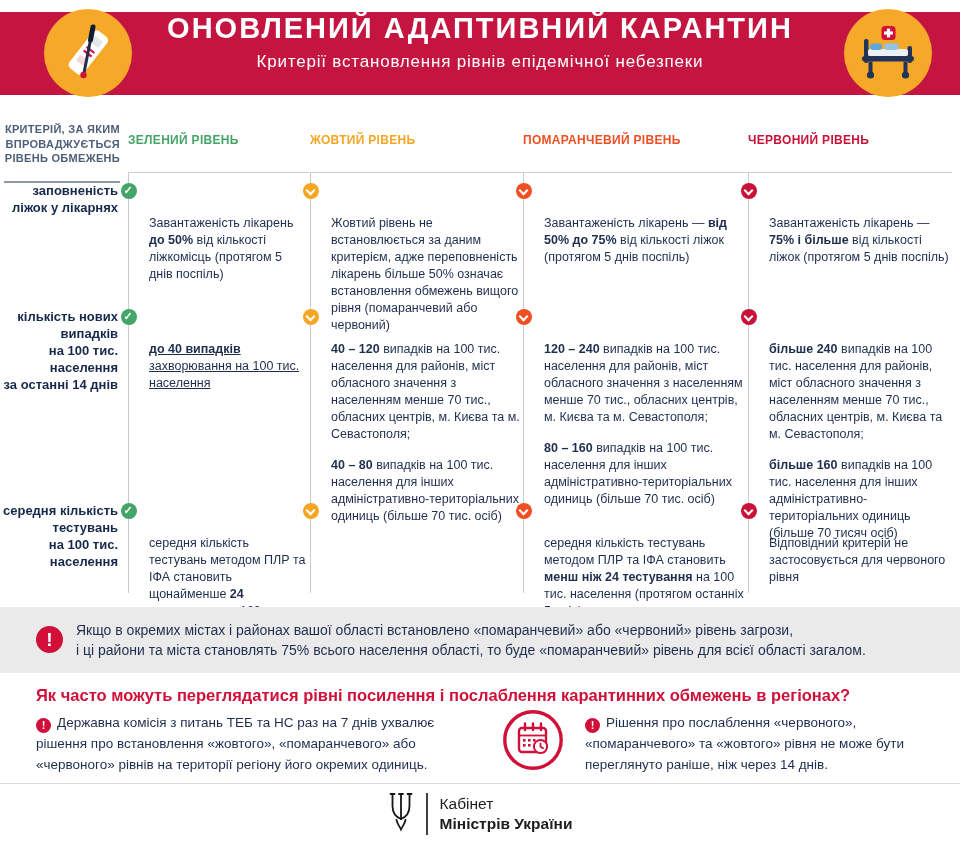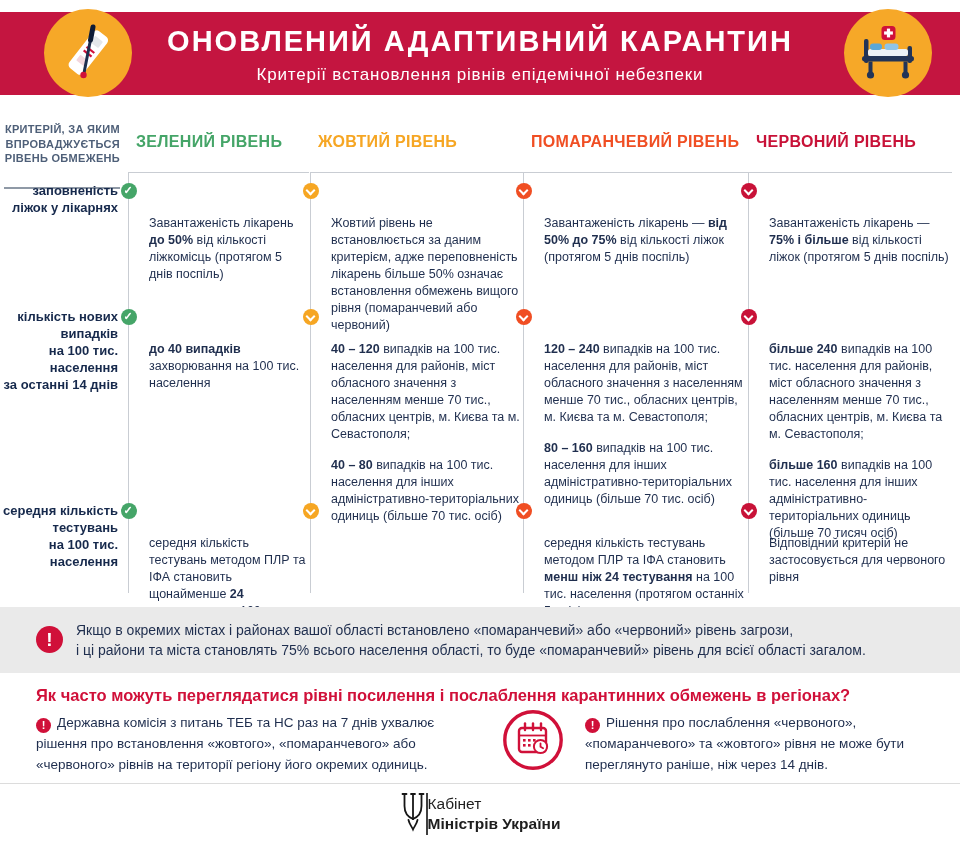--- a/index.html
+++ b/index.html
@@ -1,31 +1,31 @@
 <!DOCTYPE html>
 <html lang="uk"><head>
 <meta charset="utf-8">
 <style>
   html,body{margin:0;padding:0;background:#fff;}
   body{font-family:"Liberation Sans",sans-serif;color:#1F2E4E;}
   .page{position:relative;width:960px;height:842px;background:#fff;overflow:hidden;}
 
   
   .banner{position:absolute;top:12px;left:0;width:960px;height:83px;background:#C41540;color:#fff;text-align:center;}
-  .banner-title{margin-top:13px;font-size:29px;font-weight:bold;letter-spacing:2px;}
+  .banner-title{font-size:29px;font-weight:bold;letter-spacing:2px;}
   .banner-subtitle{margin-top:7px;font-size:17px;letter-spacing:0.8px;}
   .medallion{position:absolute;top:9px;width:88px;height:88px;border-radius:50%;background:#F6A828;display:flex;align-items:center;justify-content:center;}
   .medallion.left{left:44px;}
   .medallion.right{left:844px;}
 
   
-  .criteria-heading{position:absolute;top:122px;left:4px;width:116px;text-align:right;font-size:11px;font-weight:bold;color:#4E5F78;line-height:14.5px;white-space:pre-line;padding-bottom:21px;border-bottom:2px solid #8F99A6;letter-spacing:0.3px;}
+  .criteria-heading{position:absolute;top:122px;left:4px;width:116px;text-align:right;font-size:11px;font-weight:bold;color:#4E5F78;line-height:14.5px;white-space:pre-line;padding-bottom:15px;border-bottom:2px solid #8F99A6;letter-spacing:0.3px;}
   .row-label{position:absolute;left:0;width:118px;text-align:right;font-size:13px;font-weight:bold;color:#16294C;line-height:17px;white-space:pre-line;}
   .level-col{position:absolute;top:133px;}
-  .level-title{height:24px;margin-left:8px;font-size:16px;font-weight:bold;letter-spacing:0.3px;white-space:nowrap;}
+  .level-title{height:24px;margin-left:0;font-size:12px;font-weight:bold;letter-spacing:0.3px;white-space:nowrap;}
   .level-block{position:relative;margin-top:15px;height:420px;border-top:1px solid #C9CDD3;border-left:1px solid #C9CDD3;}
   .cell{position:absolute;left:20px;right:2px;font-size:12.5px;line-height:17px;color:#1F2E4E;margin-top:32px;}
   .cell p{margin:0;}
   .cell p + p{margin-top:14px;}
   .b{font-weight:bold;}
   .lvl-icon{position:absolute;left:-8.5px;width:16px;height:16px;border-radius:50%;}
   .lvl-icon.check::after{content:"\2713";position:absolute;left:3px;top:1px;color:#fff;font-size:11px;font-weight:bold;}
   .lvl-icon.chev::after{content:"";position:absolute;left:4.5px;top:3.5px;width:5px;height:5px;border-right:2.2px solid #fff;border-bottom:2.2px solid #fff;transform:rotate(45deg);}
 
   
@@ -37,21 +37,21 @@
 
   
   .question{position:absolute;top:686px;left:36px;width:900px;font-size:16.5px;font-weight:bold;color:#D01039;}
   .faq-para{position:absolute;top:712px;font-size:13.5px;line-height:21px;color:#1F2E4E;}
   .faq-para.left{left:36px;width:412px;}
   .faq-para.right{left:585px;width:345px;}
   .calendar{position:absolute;left:502px;top:709px;width:62px;height:62px;}
 
   
   .footer-divider{position:absolute;top:783px;left:0;width:960px;height:1px;background:#DCDCDC;}
-  .footer{position:absolute;top:791px;left:0;width:960px;height:46px;display:flex;align-items:center;justify-content:center;gap:0;}
+  .footer{position:absolute;top:791px;left:0;width:960px;height:46px;display:flex;align-items:center;justify-content:center;gap:12px;}
   .footer-bar{width:2px;height:42px;background:#3F3F3F;}
   .footer-text{font-size:15.5px;color:#1E1E1E;line-height:20px;}
   .footer-text .l2{font-weight:bold;}
 </style>
 </head>
 <body>
 
 <div class="page">
 
   <header class="banner">
@@ -110,21 +110,21 @@
     </div>
   <div id="columns">
       <div class="level-col" style="left: 128px; width: 181px;">
         <div class="level-title" style="color: rgb(69, 165, 104);">ЗЕЛЕНИЙ РІВЕНЬ</div>
         <div class="level-block">
           <span class="lvl-icon check" style="background: rgb(69, 165, 104); top: 10px;"></span>
           <div class="cell" style="top: 10px;">
             <p><span>Завантаженість лікарень </span><span class="b">до 50%</span><span> від кількості ліжкомісць (протягом 5 днів поспіль)</span></p>
           </div>
           <span class="lvl-icon check" style="background: rgb(69, 165, 104); top: 136px;"></span>
-          <div class="cell" style="top: 136px;">
+          <div class="cell" style="top: 136px; text-decoration: underline;">
             <p><span class="b">до 40 випадків</span><span> захворювання на 100 тис. населення</span></p>
           </div>
           <span class="lvl-icon check" style="background: rgb(69, 165, 104); top: 330px;"></span>
           <div class="cell" style="top: 330px;">
             <p><span>середня кількість тестувань методом ПЛР та ІФА становить щонайменше </span><span class="b">24 тестування</span><span> на 100 тис. населення (протягом останніх 7 днів)</span></p>
           </div>
         </div>
       </div>
       <div class="level-col" style="left: 310px; width: 213px;">
         <div class="level-title" style="color: rgb(246, 166, 35);">ЖОВТИЙ РІВЕНЬ</div>

